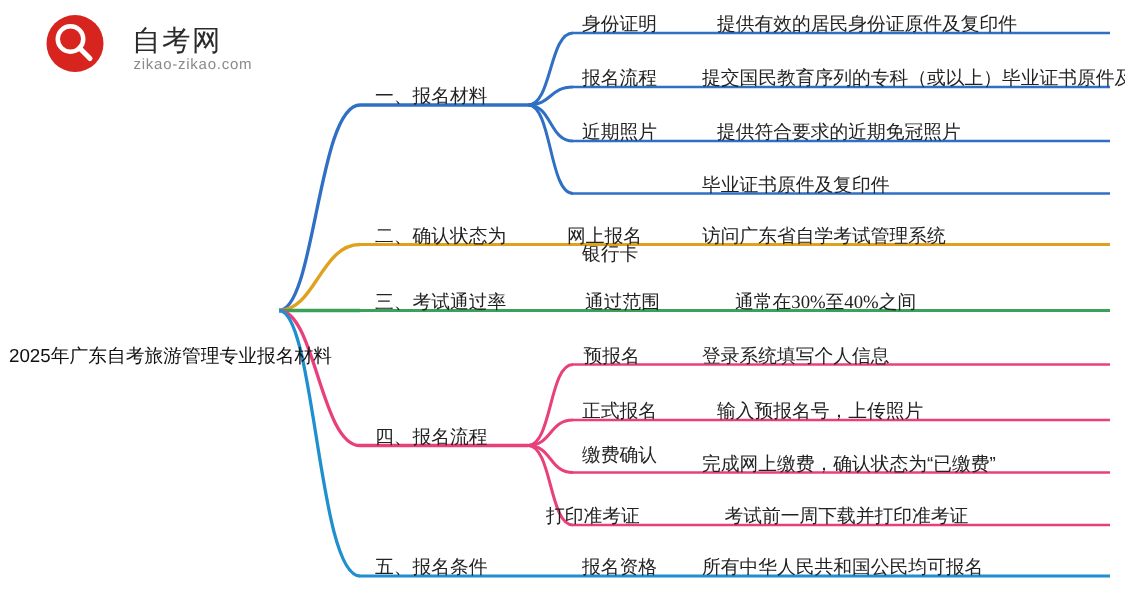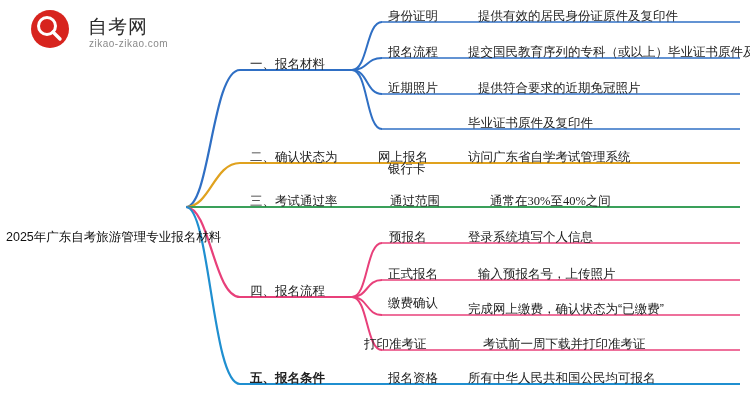--- a/index.html
+++ b/index.html
@@ -106,21 +106,21 @@
 
   <path d="M240,384 L740,384" fill="none" stroke="#1f8fd0" stroke-width="2"></path>
 </svg>
 
 <div class="root-text" style="left:6px; top:199px;margin-top:30px;">2025年广东自考旅游管理专业报名材料</div>
 
 <div class="node-text" style="left:250px; top:57px;">一、报名材料</div>
 <div class="node-text" style="left:250px; top:150px;">二、确认状态为</div>
 <div class="node-text" style="left:250px; top:194px;">三、考试通过率</div>
 <div class="node-text" style="left:250px; top:284px;">四、报名流程</div>
-<div class="node-text" style="left:250px; top:371px;font-weight:bold;">五、报名条件</div>
+<div class="node-text" style="left:250px; top:371px;">五、报名条件</div>
 
 <div class="node-text" style="left:388px; top:9px;">身份证明</div>
 <div class="node-text" style="left:478px; top:9px;">提供有效的居民身份证原件及复印件</div>
 
 <div class="node-text" style="left:388px; top:45px;">报名流程</div>
 <div class="node-text" style="left:468px; top:45px;">提交国民教育序列的专科（或以上）毕业证书原件及复印件</div>
 
 <div class="node-text" style="left:388px; top:81px;">近期照片</div>
 <div class="node-text" style="left:478px; top:81px;">提供符合要求的近期免冠照片</div>
 

